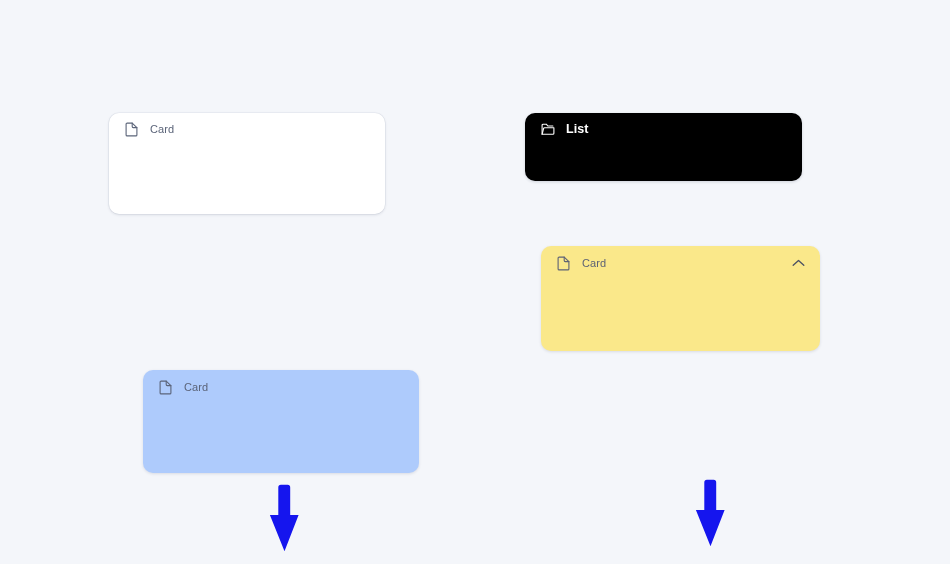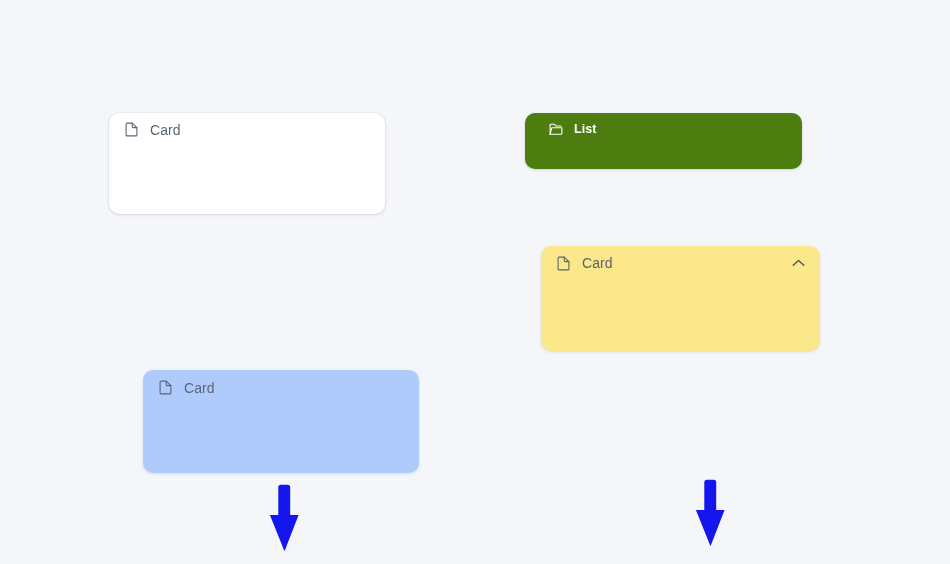--- a/index.html
+++ b/index.html
@@ -42,21 +42,21 @@
   .node-icon {
     display: inline-flex;
     align-items: center;
     justify-content: center;
     width: 15px;
     height: 16px;
     flex: 0 0 auto;
   }
 
   .node-label {
-    font-size: 14px;
+    font-size: 11px;
     line-height: 1;
     letter-spacing: 0.1px;
     white-space: nowrap;
     color: #5b6479;
   }
 
   .node-collapse {
     margin-left: auto;
     display: inline-flex;
     align-items: center;
@@ -75,24 +75,23 @@
     background: #ffffff;
     box-shadow: 0 1px 3px rgba(40, 50, 80, 0.13), 0 0 0 0.6px rgba(92, 104, 134, 0.10);
   }
   #node-card-white .node-header { padding-top: 3px; }
 
   
   #node-list-dark {
     left: 525px;
     top: 113px;
     width: 277px;
-    height: 56px;
-    background: #4d7c0f;
+    height: 68px;
+    background: #000000;
     box-shadow: 0 1px 3px rgba(40, 50, 80, 0.18);
-    padding-left: 8px;
   }
   #node-list-dark .node-header { padding-top: 3px; }
   #node-list-dark .node-label {
     color: #ffffff;
     font-weight: bold;
     font-size: 12.5px;
   }
 
   
   #node-card-yellow {

